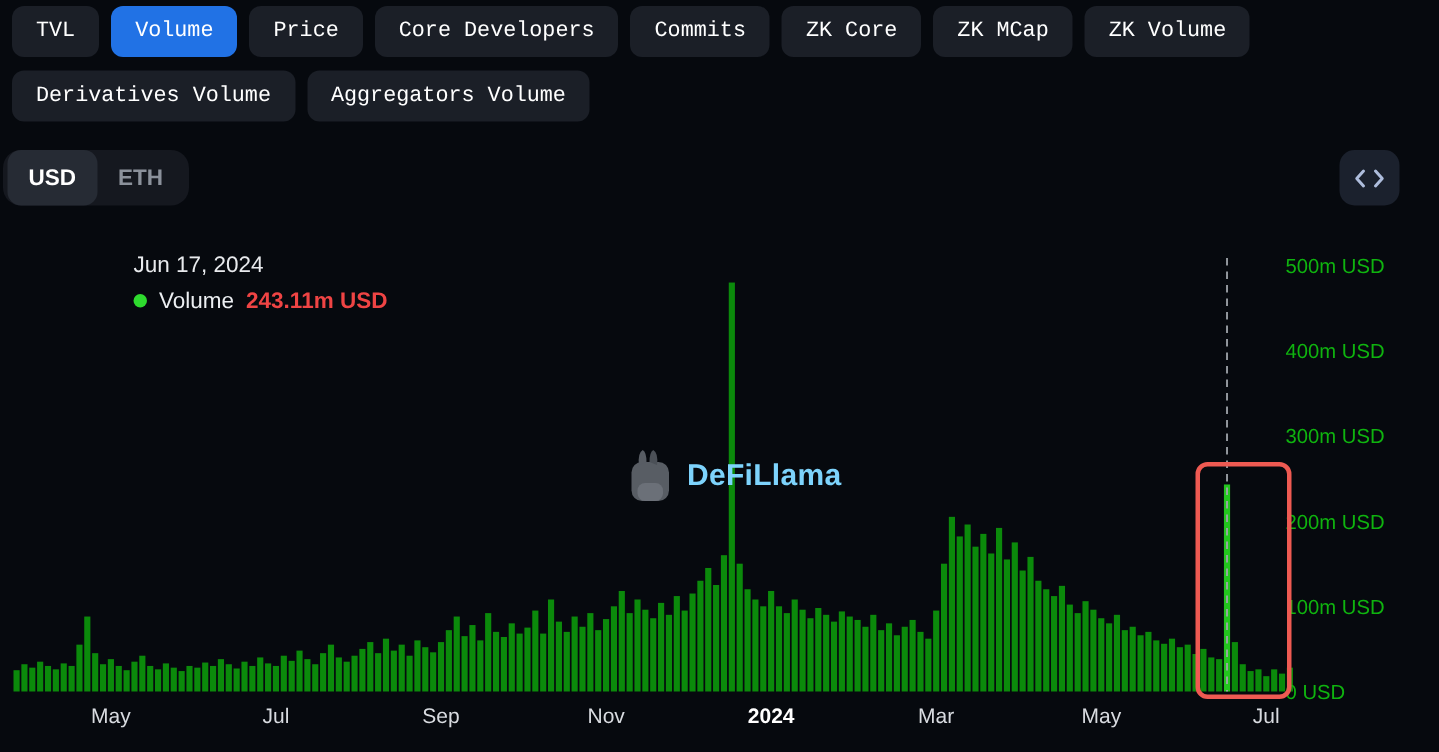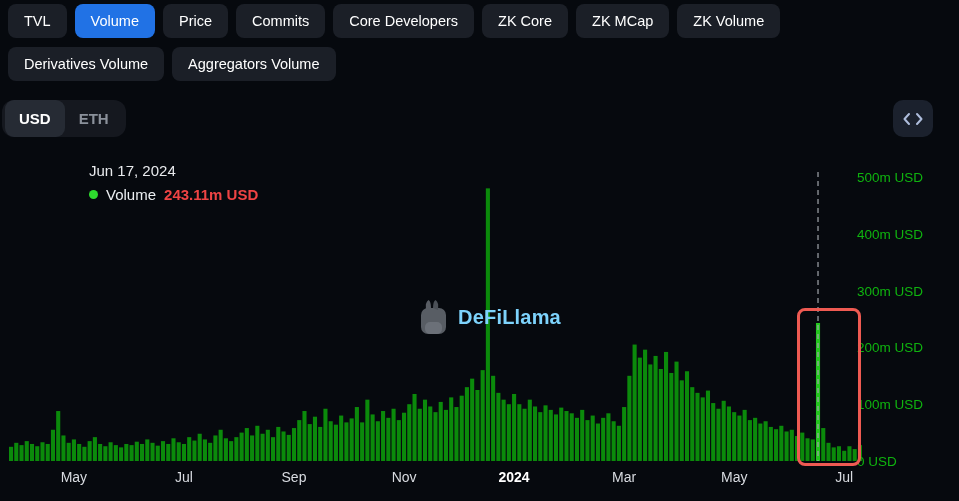--- a/index.html
+++ b/index.html
@@ -7,40 +7,40 @@
     width:959px;height:501px;position:relative;overflow:hidden;
     background:#06090e;color:#fff;
     font-family:"Liberation Sans",sans-serif;
   }
   .tabs{position:absolute;display:flex;gap:8px;}
   #tabs-row1{top:4px;left:8px;}
   #tabs-row2{top:47px;left:8px;}
   .tab{
     background:#1b1f27;color:#fff;border:none;border-radius:8px;
     padding:9px 16px;font-size:14.5px;font-weight:500;cursor:pointer;
-    font-family:Liberation Sans, sans-serif;white-space:nowrap;
+    font-family:Liberation Mono, monospace;white-space:nowrap;
   }
   .tab.active{background:#2172e5;}
   .currency-toggle{
     position:absolute;top:100px;left:2px;display:flex;align-items:center;
     background:#15181f;border-radius:12px;padding:3px;height:37px;box-sizing:border-box;
   }
   .currency-opt{
     padding:10px 14px;font-size:15px;font-weight:600;border-radius:9px;
     color:#8b919b;cursor:pointer;
   }
   .currency-opt.active{background:#262b34;color:#fff;}
   .embed-btn{
     position:absolute;top:100px;right:26px;width:40px;height:37px;
     background:#1b212d;border:none;border-radius:10px;cursor:pointer;
     display:flex;align-items:center;justify-content:center;
   }
   #chart-region{position:absolute;left:0;top:150px;width:959px;height:351px;}
   #chart-svg{position:absolute;left:0;top:0;}
-  .tooltip{position:absolute;left:89px;top:12px;}
+  .tooltip{position:absolute;left:89px;top:18px;}
   .tooltip-date{font-size:15px;color:#e8eaed;}
   .tooltip-line2{display:flex;align-items:center;gap:8px;margin-top:7px;}
   .tooltip-dot{width:9px;height:9px;border-radius:50%;background:#2edb2e;display:inline-block;}
   .tooltip-series{font-size:15px;color:#eceff2;}
   .tooltip-value{font-size:15px;color:#ef4444;font-weight:700;}
   .watermark{
     position:absolute;left:418px;top:148px;display:flex;align-items:center;gap:10px;
     pointer-events:none;
   }
   .watermark-text{font-size:20px;font-weight:700;color:#7dd3fc;letter-spacing:.2px;}
@@ -50,22 +50,22 @@
     pointer-events:none;
   }
 </style>
 </head>
 <body>
 
 <div class="tabs" id="tabs-row1">
     <button class="tab">TVL</button>
     <button class="tab active">Volume</button>
     <button class="tab">Price</button>
+    <button class="tab">Core Developers</button>
     <button class="tab">Commits</button>
-    <button class="tab">Core Developers</button>
     <button class="tab">ZK Core</button>
     <button class="tab">ZK MCap</button>
     <button class="tab">ZK Volume</button>
   </div>
 <div class="tabs" id="tabs-row2">
     <button class="tab">Derivatives Volume</button>
     <button class="tab">Aggregators Volume</button>
   </div>
 
 <div class="currency-toggle">

